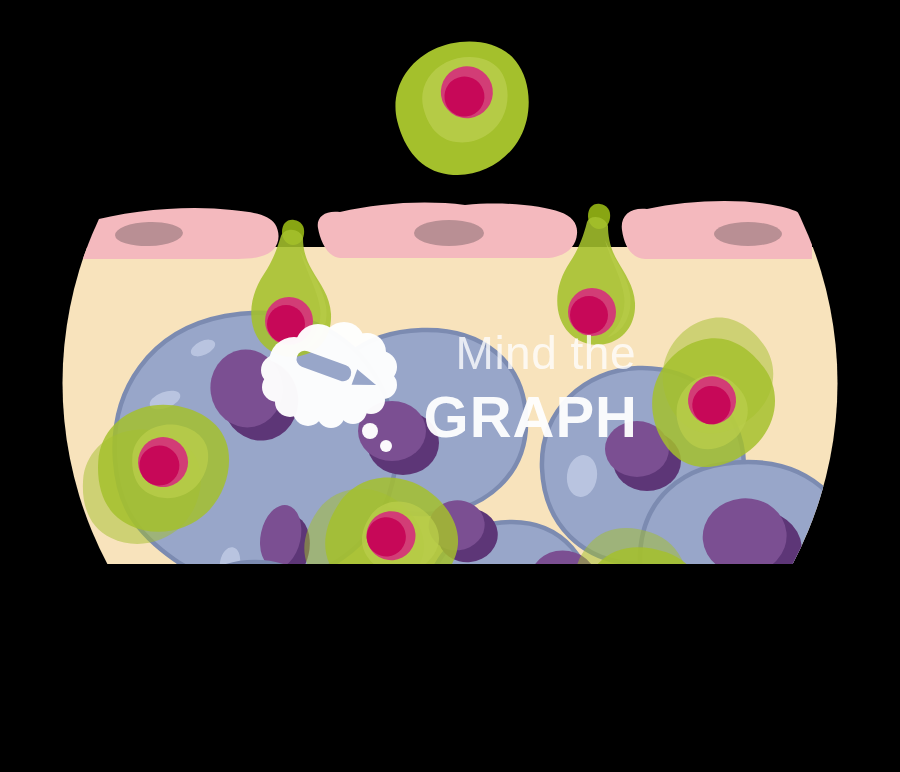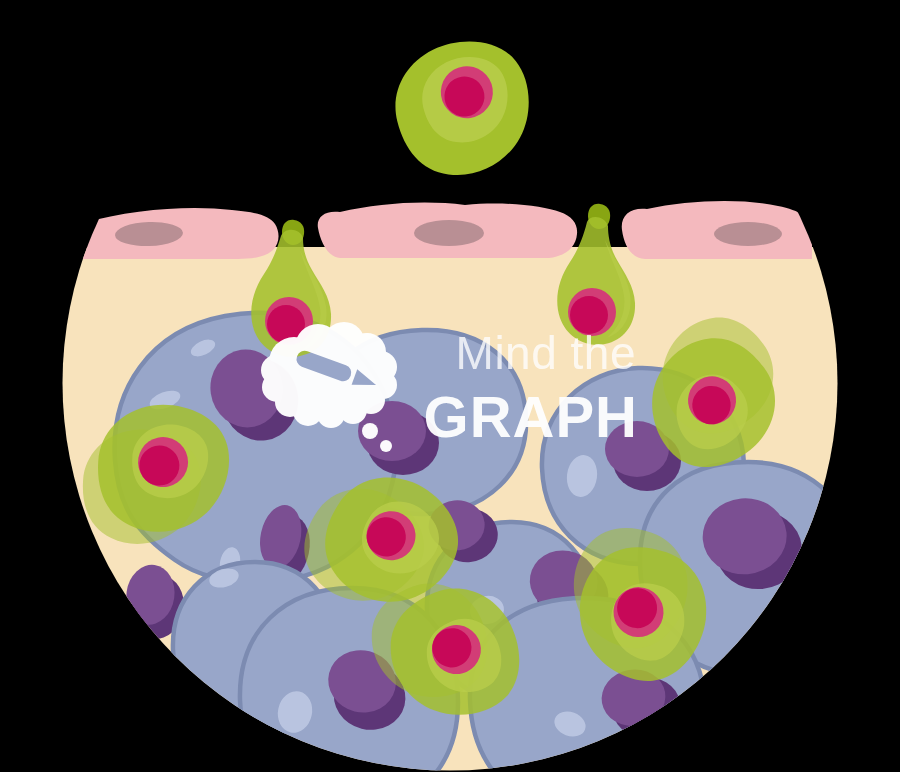--- a/index.html
+++ b/index.html
@@ -5,21 +5,21 @@
   :root{
     --background:#000000; --cream:#f8e3bc;
     --epithelium-pink:#f4b9be; --epithelium-nucleus:#b98f94;
     --immune-green:#a4c02c; --immune-green-light:#b9cd4b; --immune-green-dark:#8fae14;
     --immune-nucleus-ring:#d23d76; --immune-nucleus-core:#c70858;
     --tissue-cell-fill:#98a6c9; --tissue-cell-stroke:#7c8bb1; --tissue-cell-highlight:#bdc8e2;
     --tissue-nucleus:#7b4f92; --tissue-nucleus-dark:#5d3677;
     --watermark-color:#ffffff;
   }
   html,body{margin:0;padding:0;background:var(--background);}
-  .stage{position:relative;width:900px;height:772px;overflow:hidden;background:var(--background);}
+  .stage{position:relative;width:900px;height:564px;overflow:hidden;background:var(--background);}
   svg{display:block}
   .cream{fill:var(--cream)}
   .epi{fill:var(--epithelium-pink)}
   .epi-nuc{fill:var(--epithelium-nucleus)}
   .green-main{fill:var(--immune-green)}
   .green-light{fill:var(--immune-green-light)}
   .green-dark{fill:var(--immune-green-dark)}
   .nuc-ring{fill:var(--immune-nucleus-ring)}
   .nuc-core{fill:var(--immune-nucleus-core)}
   .tcell{fill:var(--tissue-cell-fill);stroke:var(--tissue-cell-stroke);stroke-width:4.5}

